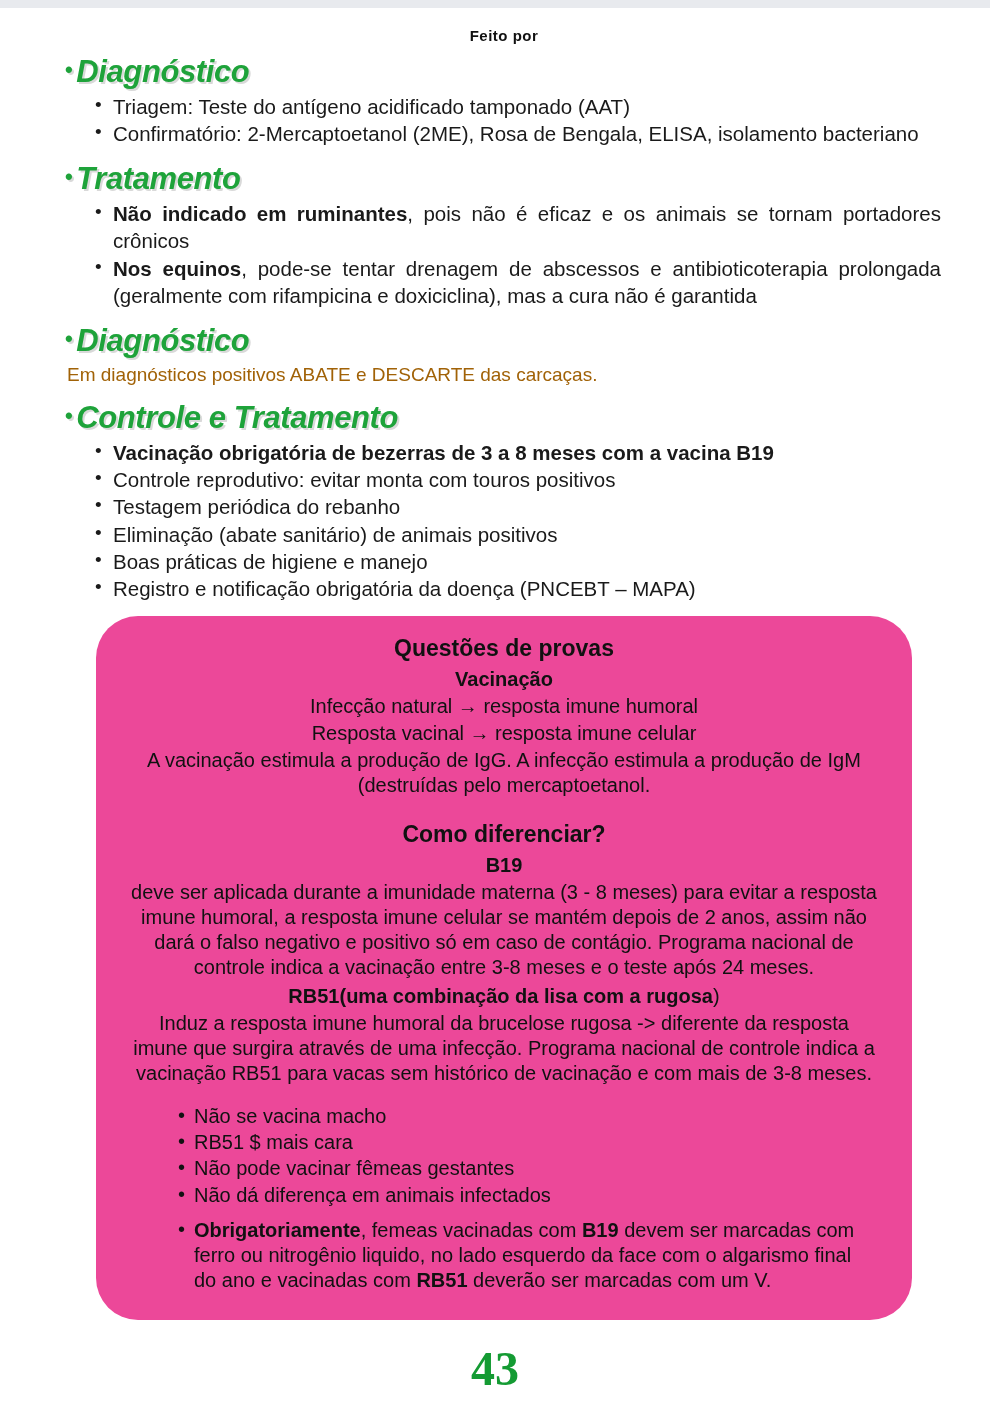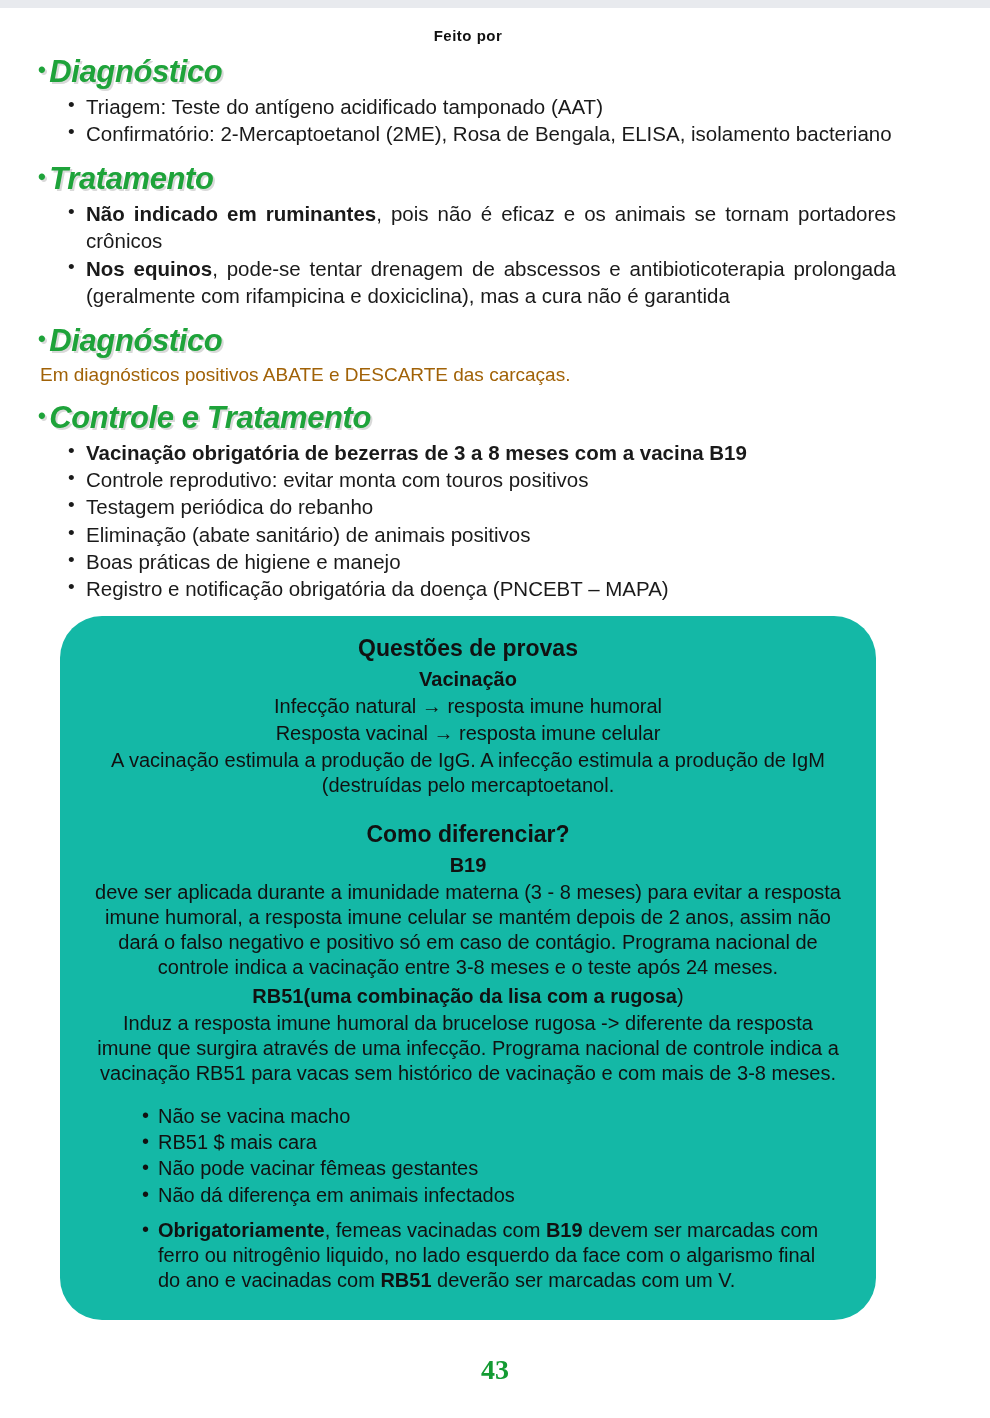--- a/index.html
+++ b/index.html
@@ -17,23 +17,24 @@
   }
 
   
   .top-strip {
     height: 8px;
     width: 100%;
     background: #e8eaee;
   }
 
   .page {
-    padding: 0 38px;
+    padding: 0 29px;
     box-sizing: border-box;
     width: 936px;
+    margin-left: 36px;
   }
 
   
   .credit {
     text-align: center;
     margin-top: 20px;
     line-height: 1;
   }
   .credit .feito {
     font-size: 15px;
@@ -102,21 +103,21 @@
     text-align: justify;
     padding-right: 2px;
   }
   ul.doc-list.tight > li { margin-bottom: 0; }
   b, strong { font-weight: bold; }
 
   
   .callout {
     margin: 14px auto 0 auto;
     width: 816px;
-    background: #14b8a6;
+    background: #ec4899;
     border-radius: 42px;
     padding: 18px 34px 26px 34px;
     box-sizing: border-box;
     color: #111;
   }
   .callout .c-title {
     text-align: center;
     font-size: 23px;
     font-weight: bold;
     line-height: 1.25;
@@ -153,25 +154,25 @@
     left: 0;
     top: -1px;
   }
   .callout ul.c-list > li.spaced { margin-top: 10px; }
 
   
   .page-number {
     position: absolute;
     left: 0;
     right: 0;
-    bottom: 32px;
+    bottom: 22px;
     text-align: center;
     font-family: "Liberation Serif", serif;
     font-weight: bold;
-    font-size: 28px;
+    font-size: 48px;
     color: #149b33;
   }
 </style>
 </head>
 <body>
 
 <div class="top-strip"></div>
 
 <div class="page">
 

